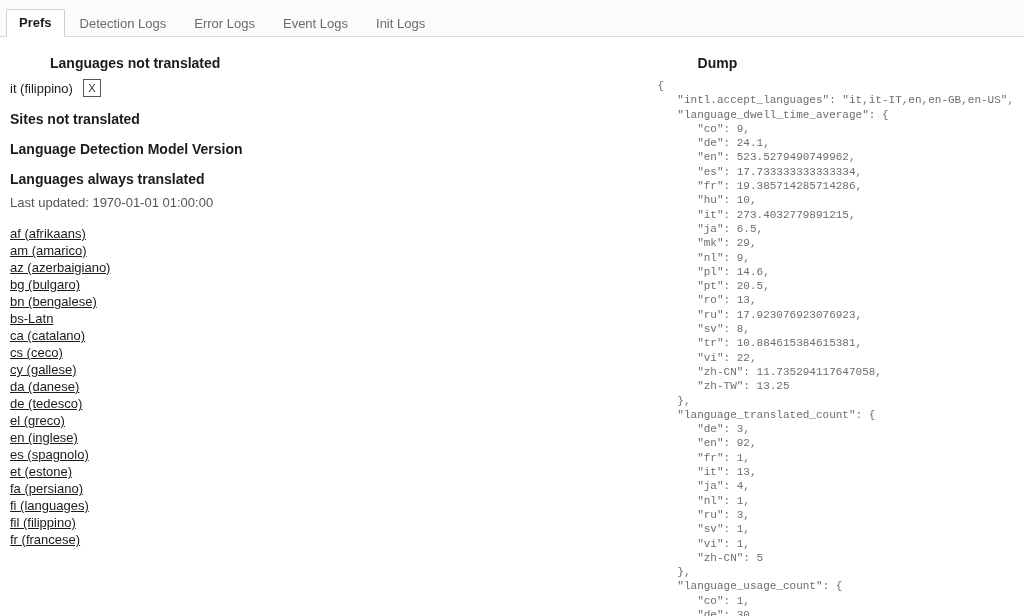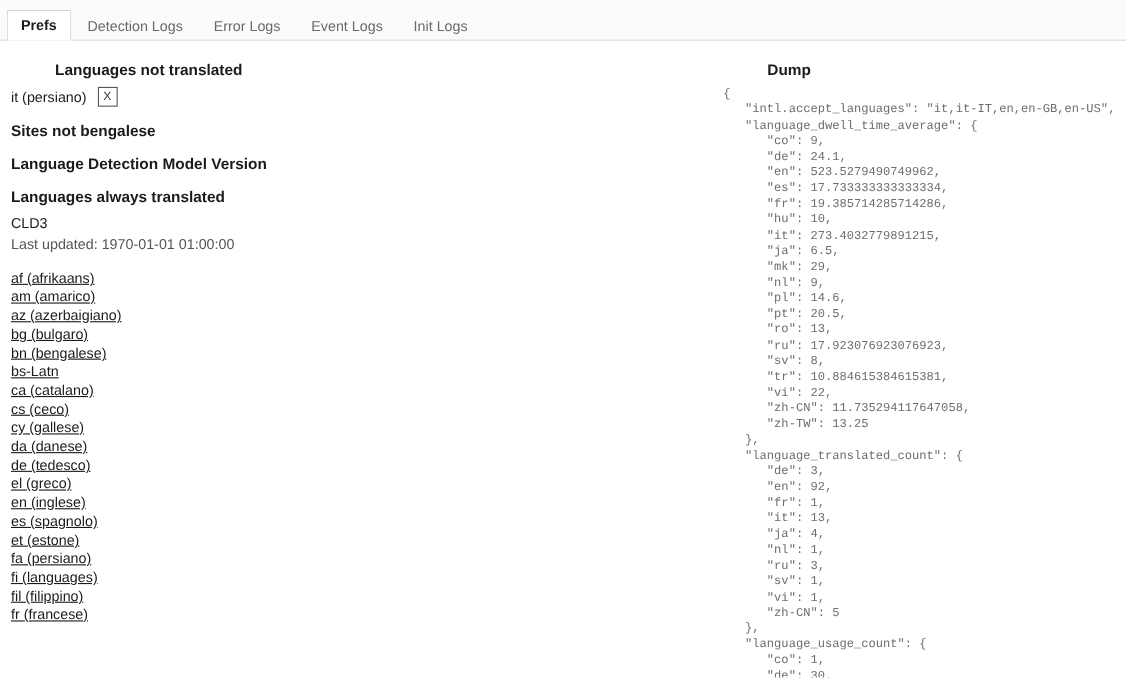--- a/index.html
+++ b/index.html
@@ -112,32 +112,31 @@
     </div>
 
   <div class="cols">
 
     <div class="left">
 
       <h2 class="sec first">Languages not translated</h2>
 
       <div class="chip-row">
         <span class="chip">
-          <span class="chip-label">it (persiano)</span>
+          <span class="chip-label">it (filippino)</span>
           <span class="chip-x">X</span>
         </span>
       </div>
 
-      <h2 class="sec">Sites not bengalese</h2>
+      <h2 class="sec">Sites not translated</h2>
 
       <h2 class="sec">Language Detection Model Version</h2>
 
       <h2 class="sec">Languages always translated</h2>
 
-      <div class="plain">CLD3</div>
 
 
       <div class="plain muted">Last updated: 1970-01-01 01:00:00</div>
 
       <div style="height:10px"></div>
 
       <div class="lang-list" id="langlist">
           <div>af (afrikaans)</div>
           <div>am (amarico)</div>
           <div>az (azerbaigiano)</div>

